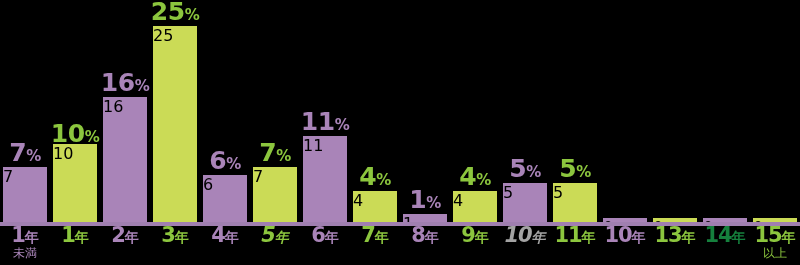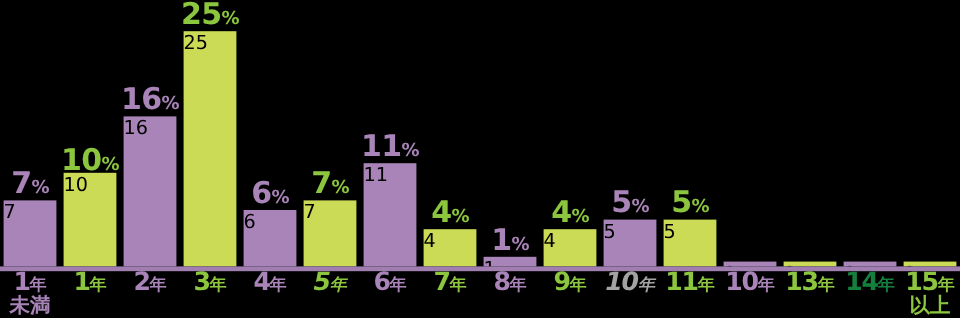--- a/index.html
+++ b/index.html
@@ -106,22 +106,22 @@
     font-size: 21px;
     font-weight: bold;
     letter-spacing: -1px;
   }
   .tick .t-unit {
     font-size: 14px;
     font-weight: bold;
   }
   .tick .t-sub {
     display: block;
-    font-size: 17px;
-    font-weight: bold;
+    font-size: 12px;
+    font-weight: normal;
     margin-top: 1px;
   }
 </style>
 </head>
 <body style="background: rgb(0, 0, 0);">
 
 <div id="chart-root" style="background: rgb(0, 0, 0);">
 
   <div id="plot-area">
       <div class="bar-slot">

